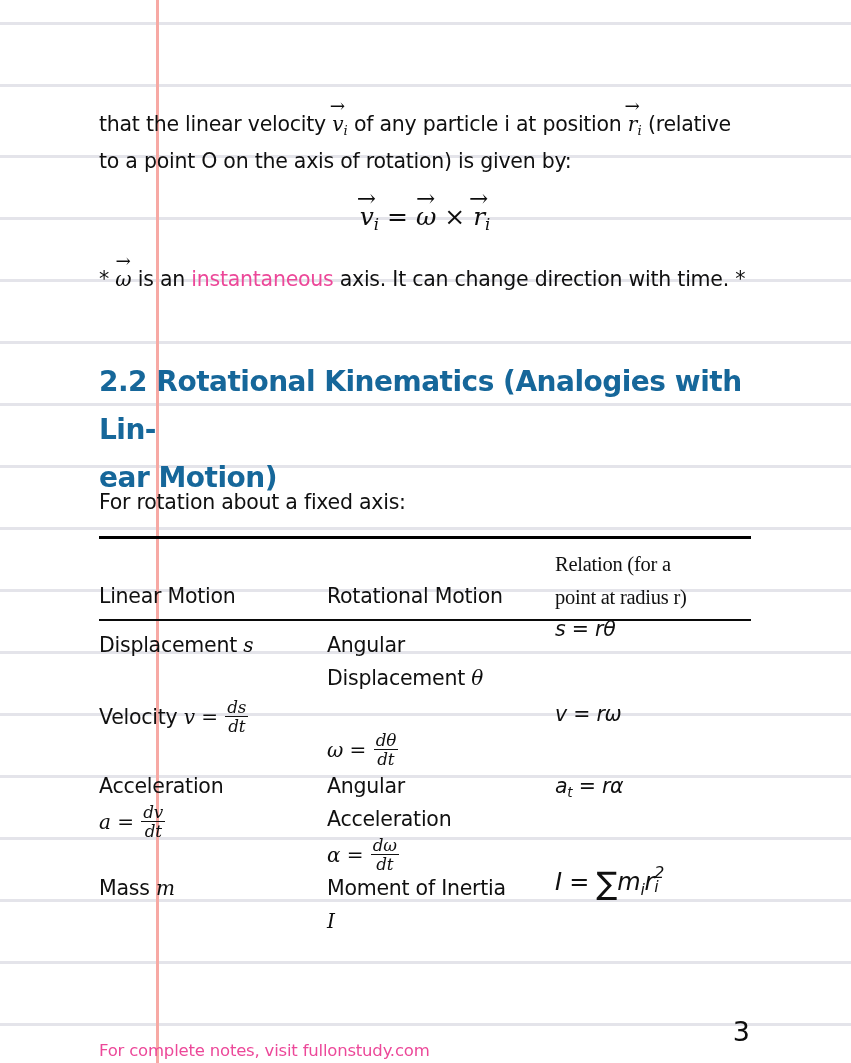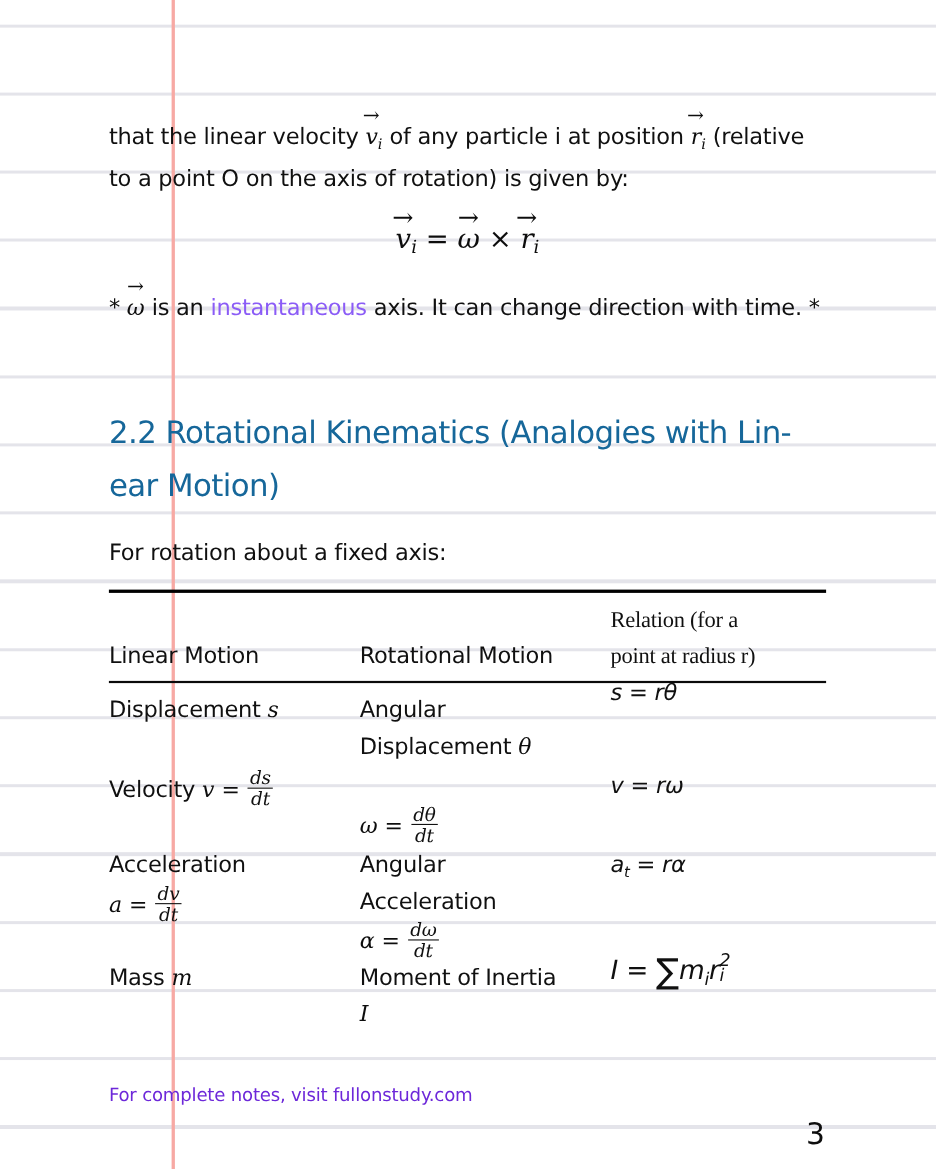--- a/index.html
+++ b/index.html
@@ -113,21 +113,21 @@
     margin: 0 1px;
   }
   .frac > .num { display: block; padding: 0 2px; }
   .frac > .den {
     display: block;
     border-top: 1.2px solid #111;
     padding: 0 2px;
   }
 
   .blue-em {
-    color: #8b5cf6;
+    color: #ec4899;
   }
 
   
   .heading {
     position: absolute;
     font-family: "DejaVu Sans", sans-serif;
     font-size: 28px;
     line-height: 48px;
     color: #16679a;
     letter-spacing: -0.5px;
@@ -177,24 +177,24 @@
   }
 
   .col1 { left: 0px;   width: 228px; }
   .col2 { left: 228px; width: 228px; }
   .col3 { left: 456px; width: 196px; }
 
   
   #footer-text {
     position: absolute;
     left: 99px;
-    top: 986px;
+    top: 1041px;
     font-family: "DejaVu Sans", sans-serif;
     font-size: 16.5px;
-    color: #6d28d9;
+    color: #ec4899;
     letter-spacing: -0.2px;
   }
   #page-number {
     position: absolute;
     left: 700px;
     top: 1016px;
     width: 50px;
     text-align: right;
     font-family: "DejaVu Sans", sans-serif;
     font-size: 27px;
@@ -221,21 +221,21 @@
         <span class="up">=</span>
         <span class="vec"><span class="arw">→</span><span>ω</span></span>
         <span class="up">×</span>
         <span class="vec"><span class="arw">→</span><span>r</span></span><span class="sub">i</span></span>
     </div>
 
     <div class="para" style="top:258px;">
       <span>* </span><span class="m"><span class="vec"><span class="arw">→</span><span>ω</span></span></span><span> is an </span><span class="blue-em">instantaneous</span><span> axis.  It can change direction with time.  *</span><br>
     </div>
 
-    <div class="heading" style="top:370px;">
+    <div class="heading" style="top:358px;font-weight:bold;">
       <span>2.2 Rotational Kinematics (Analogies with Lin-</span><br>
       <span>ear Motion)</span>
     </div>
 
     <div class="para" style="top:487px;">For rotation about a fixed axis:</div>
 
     <div id="table">
 
       <div class="rule-thick" style="top:0px;"></div>
 

